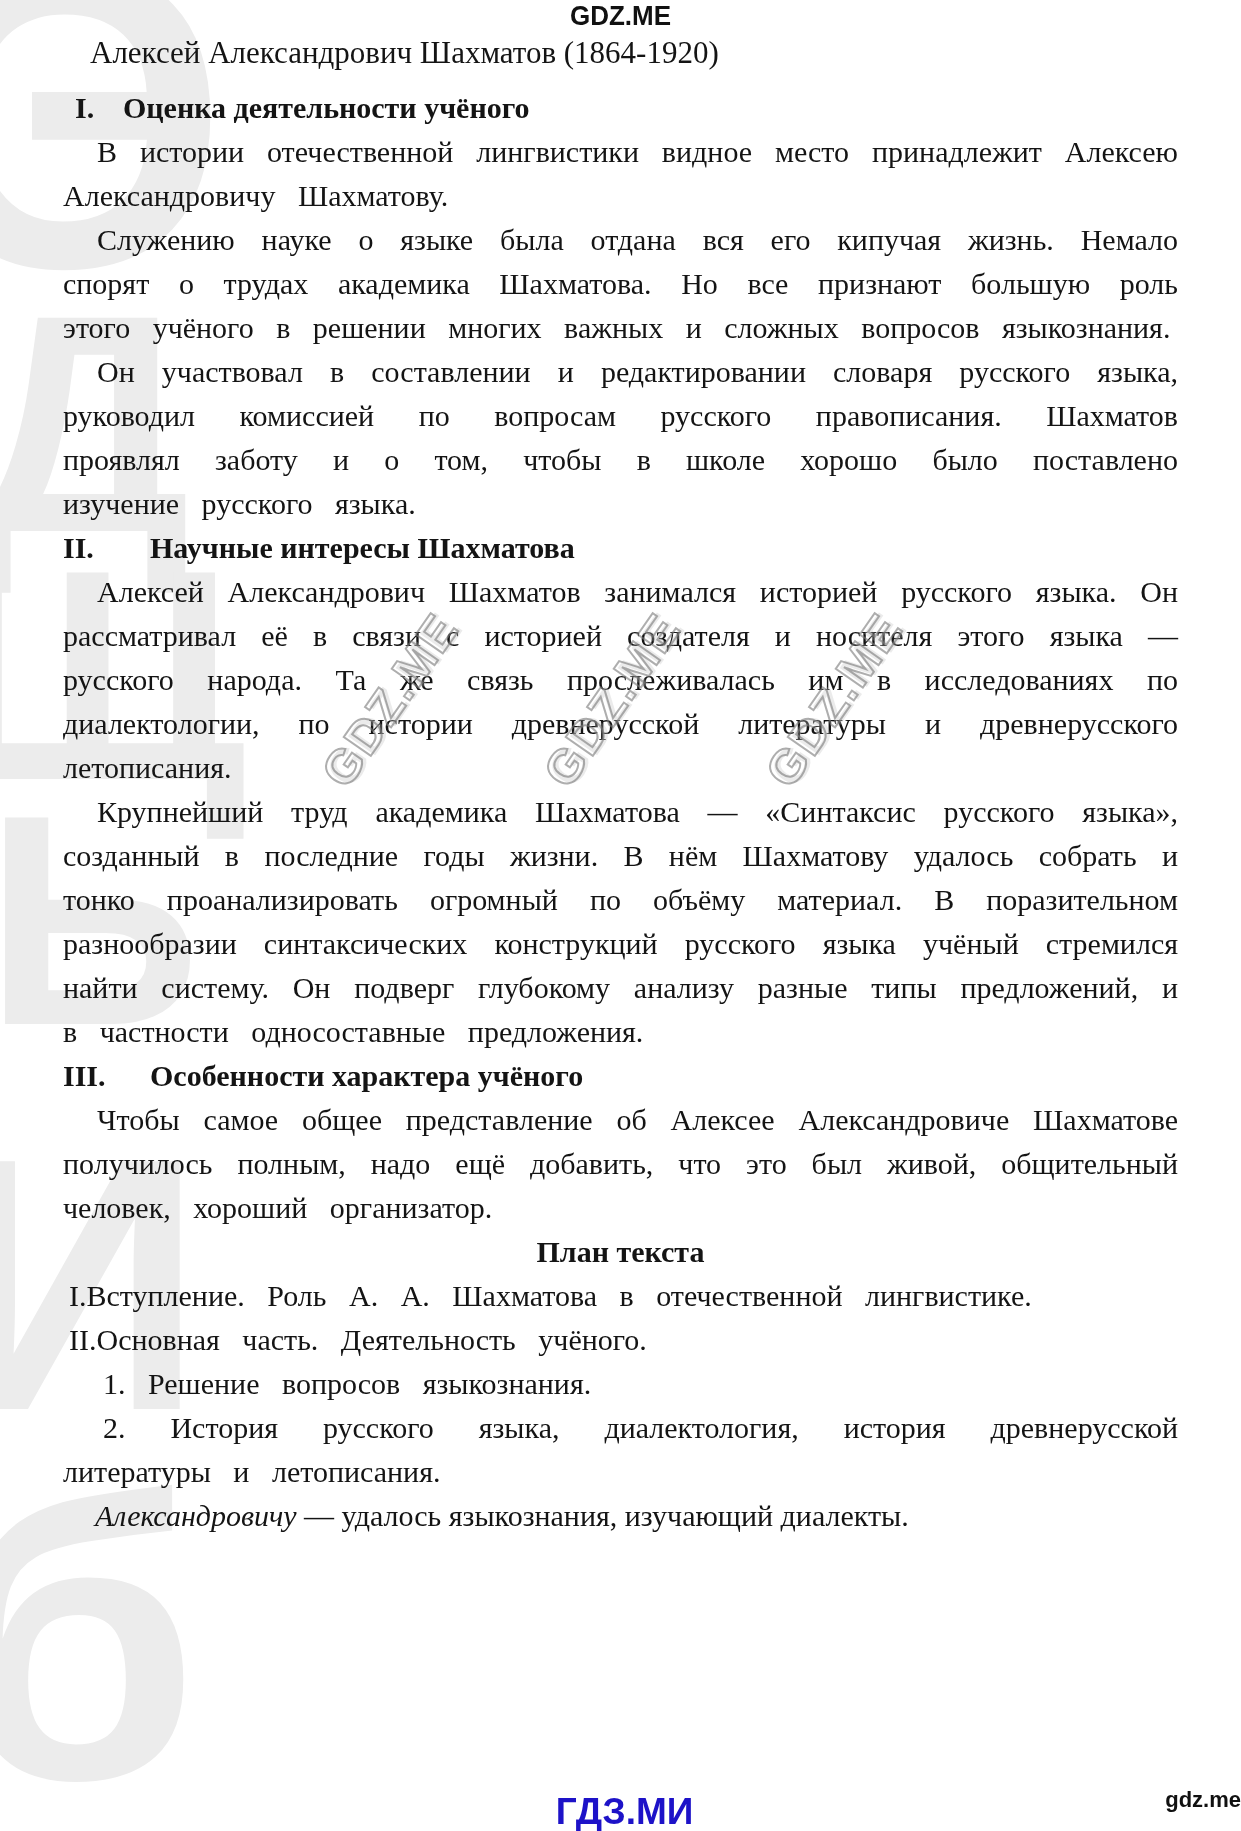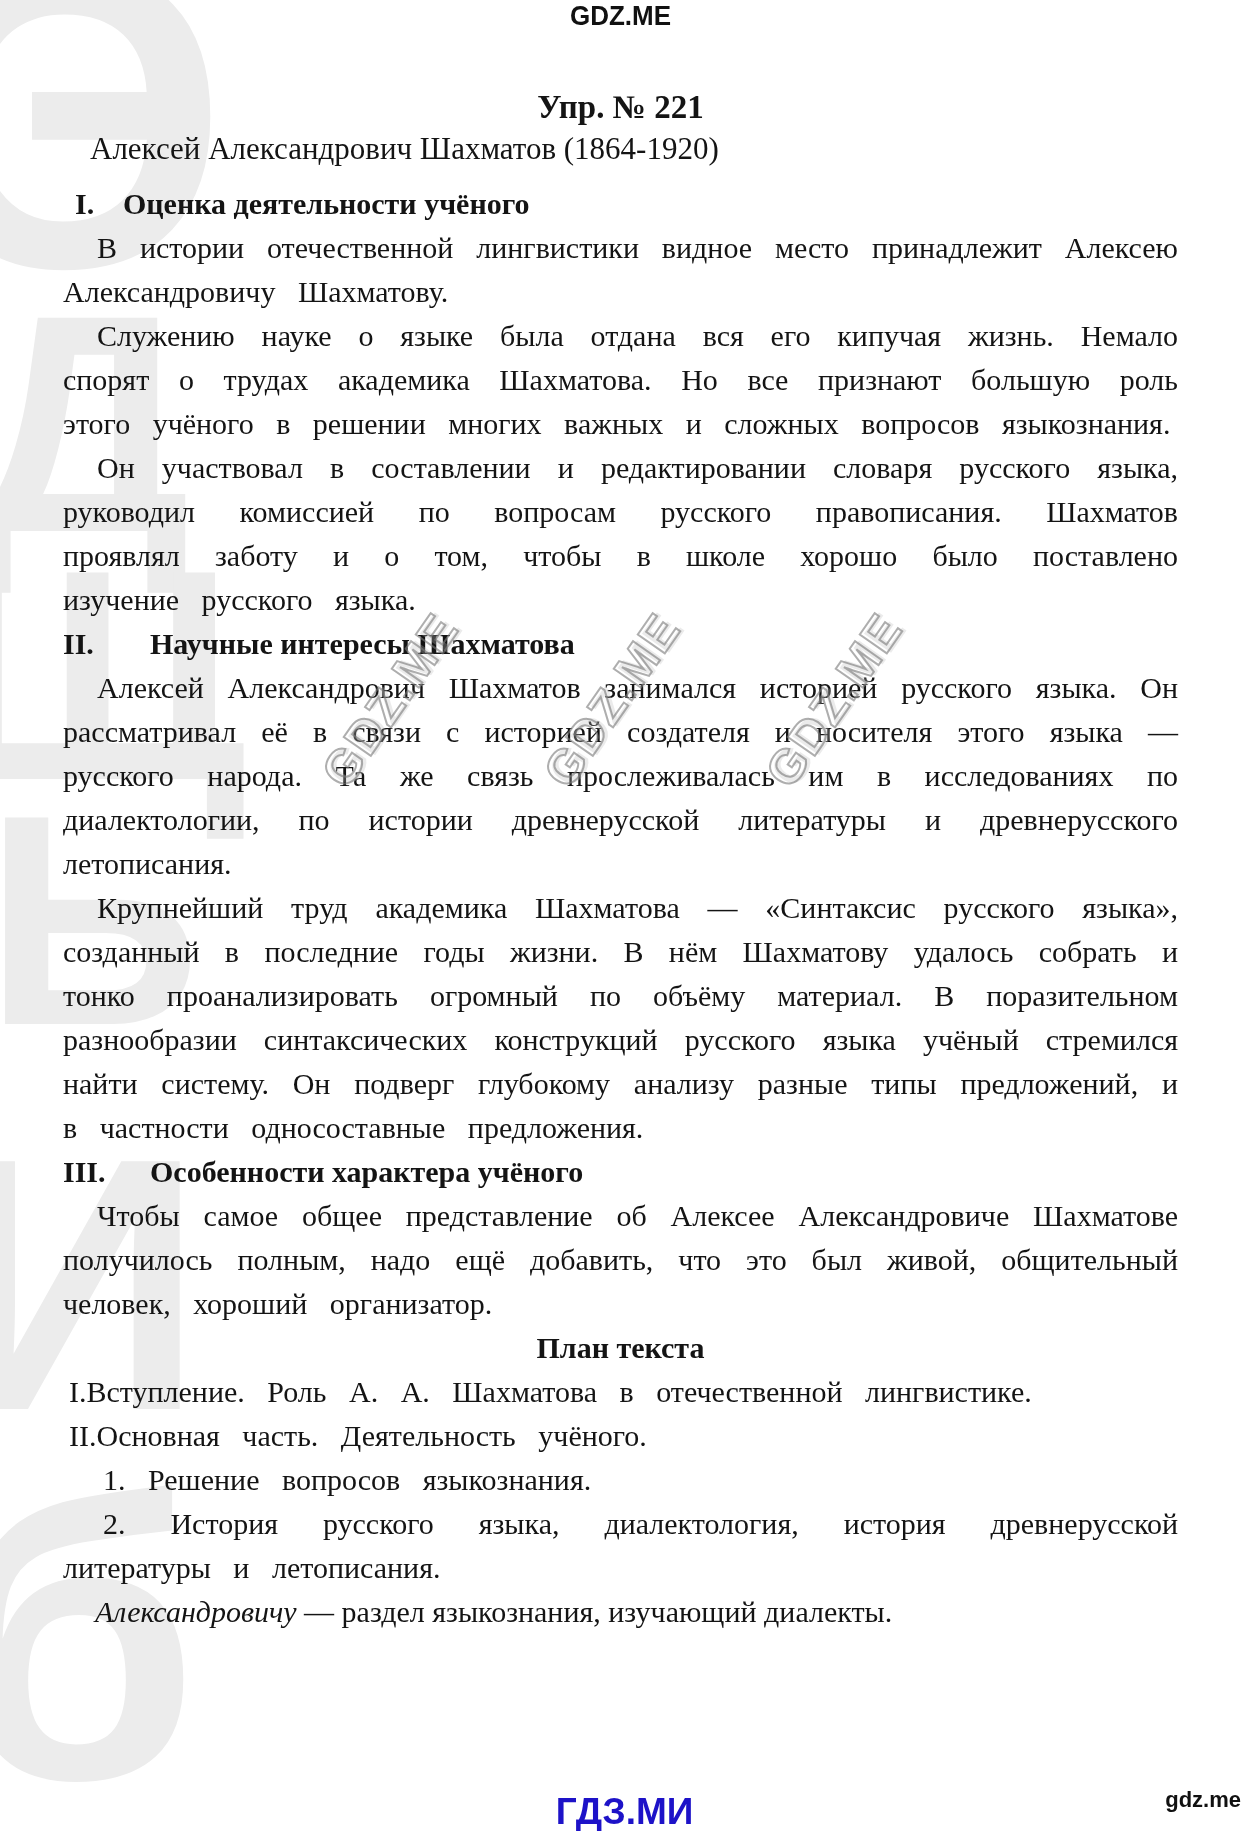--- a/index.html
+++ b/index.html
@@ -153,21 +153,20 @@
   <span>И</span>
   <span>б</span>
 </div>
 
 <div class="sheet">
 
   <div class="site-header">GDZ.ME</div>
 
   <div class="doc">
 
-    <div class="title">Упр. № 221</div>
 
     <div class="subtitle">Алексей Александрович Шахматов (1864-1920)</div>
 
     <div class="sec-heading first">
       <span class="num">I.</span>
       <span class="lbl">Оценка деятельности учёного</span>
     </div>
     <p class="body">В истории отечественной лингвистики видное место принадлежит Алексею Александровичу Шахматову.</p>
     <p class="body">Служению науке о языке была отдана вся его кипучая жизнь. Немало спорят о трудах академика Шахматова. Но все признают большую роль этого учёного в решении многих важных и сложных вопросов языкознания.</p>
     <p class="body">Он участвовал в составлении и редактировании словаря русского языка, руководил комиссией по вопросам русского правописания. Шахматов проявлял заботу и о том, чтобы в школе хорошо было поставлено изучение русского языка.</p>
@@ -185,21 +184,21 @@
     </div>
     <p class="body">Чтобы самое общее представление об Алексее Александровиче Шахматове получилось полным, надо ещё добавить, что это был живой, общительный человек, хороший организатор.</p>
 
     <div class="plan-heading">План текста</div>
     <div class="plan-item roman">I.Вступление. Роль А. А. Шахматова в отечественной лингвистике.</div>
     <div class="plan-item roman">II.Основная часть. Деятельность учёного.</div>
     <div class="plan-item num">1. Решение вопросов языкознания.</div>
     <div class="plan-item num">2. История русского языка, диалектология, история древнерусской литературы и летописания.</div>
 
     <p class="definition">
-      <span class="term">Александровичу</span><span> — раздел языкознания, изучающий диалекты.</span>
+      <span class="term">Александровичу</span><span> — удалось языкознания, изучающий диалекты.</span>
     </p>
 
   </div>
 </div>
 
 <div class="wm-diag">
   <span>GDZ.ME</span>
   <span>GDZ.ME</span>
   <span>GDZ.ME</span>
 </div>

